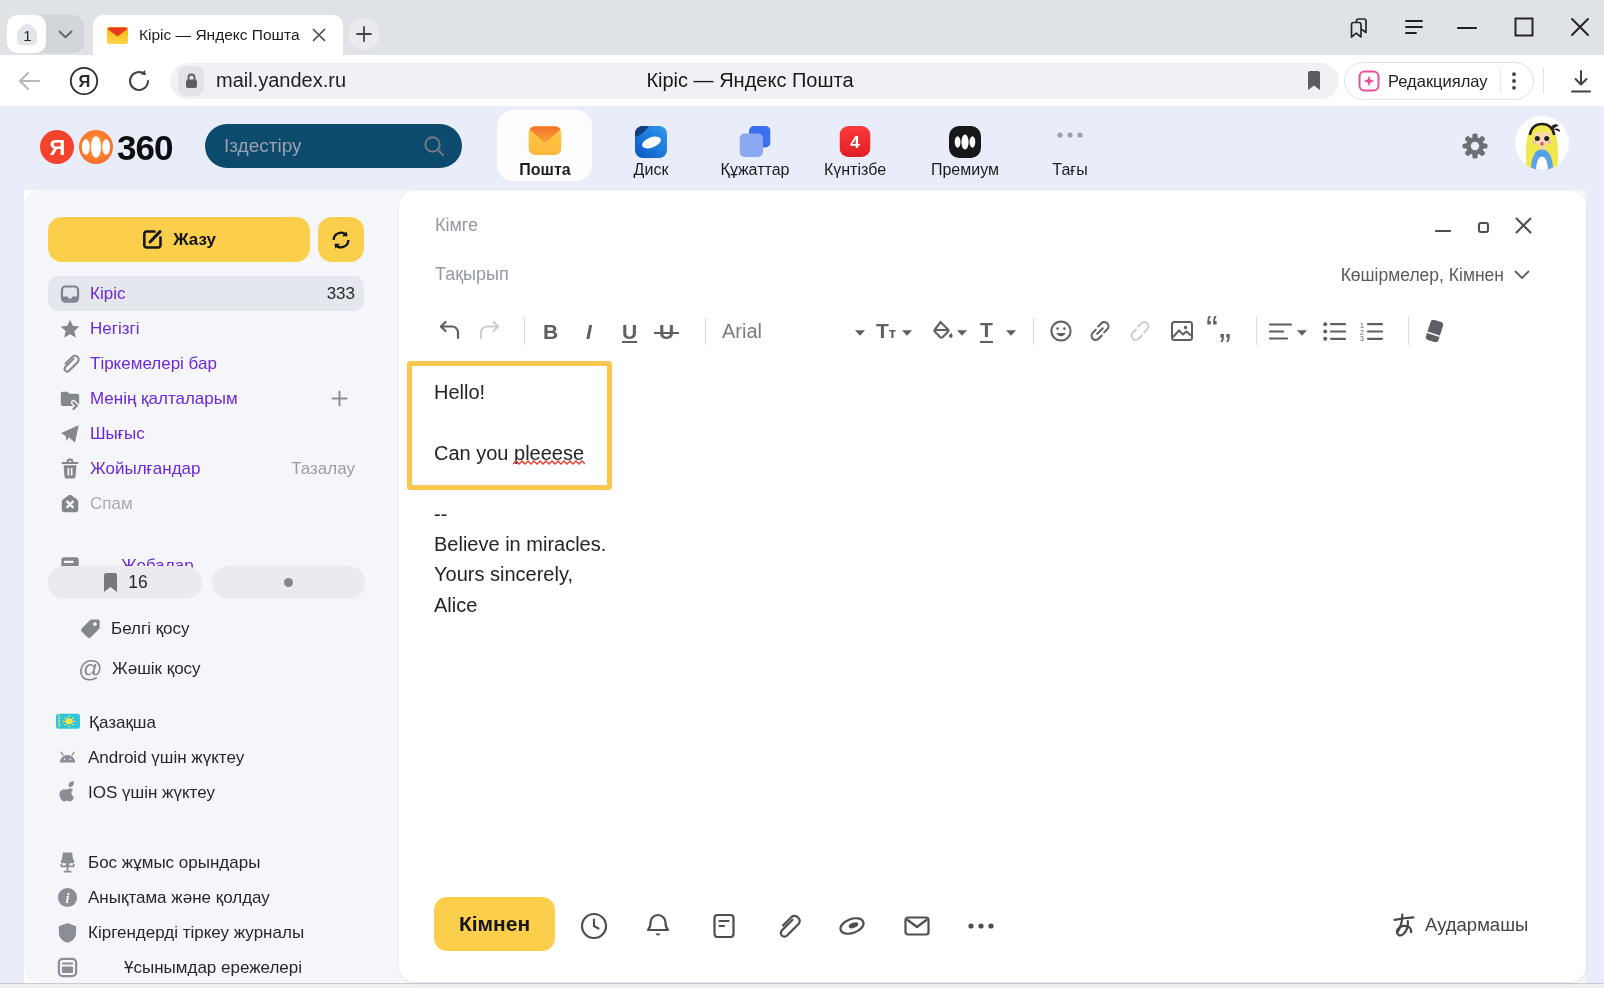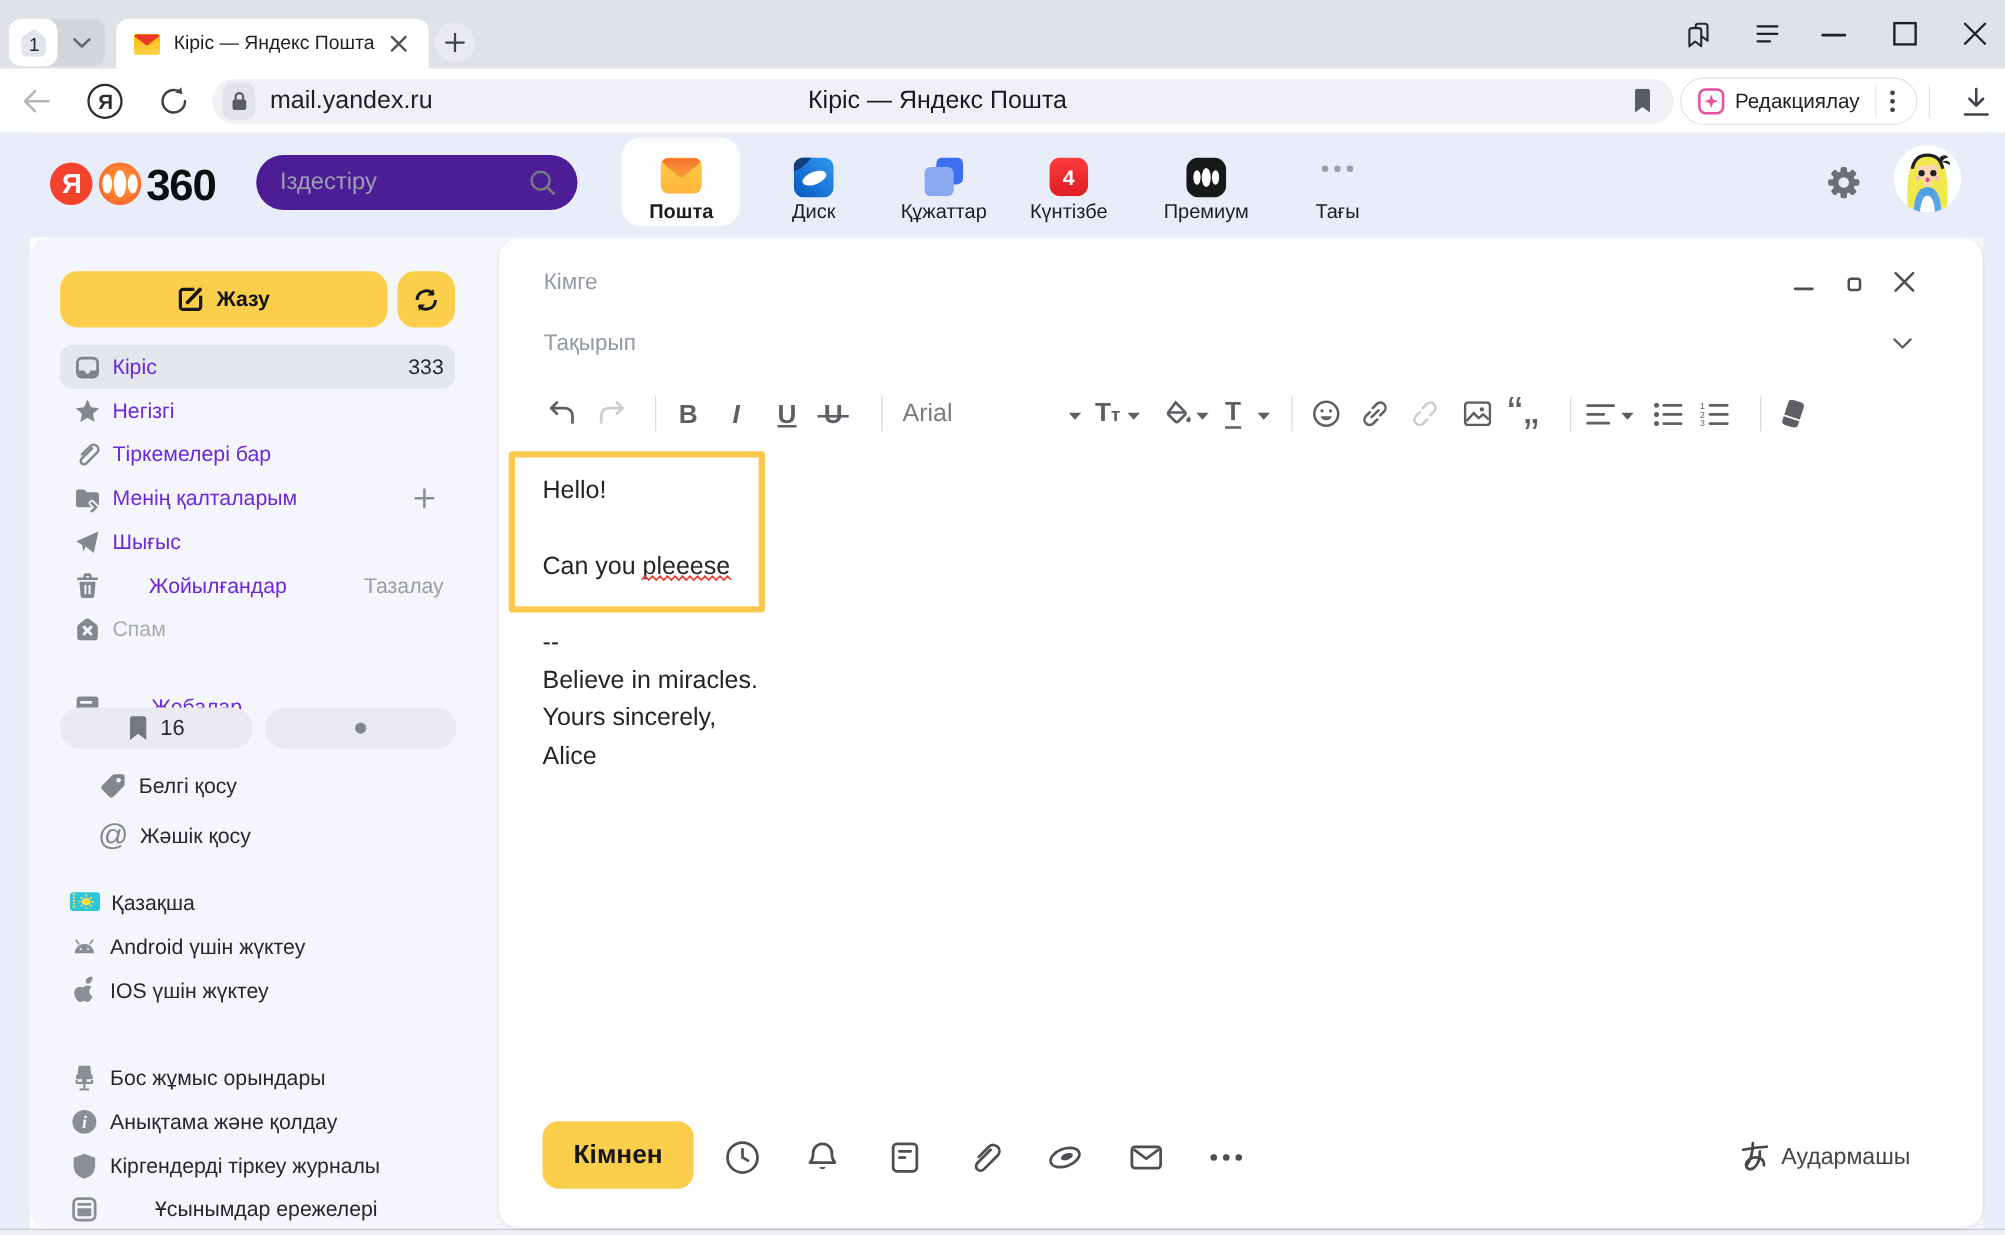--- a/index.html
+++ b/index.html
@@ -21,21 +21,21 @@
 #omnibox { left:170px; top:63px; width:1169px; height:36px; background:#eff1f4; border-radius:18px; display:flex; align-items:center; }
 #lockchip { left:178px; top:66px; width:26px; height:30px; background:#e2e4e9; border-radius:8px; display:flex; align-items:center; justify-content:center; }
 #url { left:216px; top:69px; font-size:20px; color:#202124; }
 #ptitle { left:0; top:69px; width:1500px; text-align:center; font-size:20px; color:#18191b; pointer-events:none; }
 #editpill { left:1344px; top:62px; width:190px; height:38px; background:#fff; border:1px solid #e0e2e6; border-radius:19px; display:flex; align-items:center; }
 #editpill .txt { font-size:16.5px; color:#202124; margin-left:8px; }
 
 
 #yheader { left:0; top:106px; width:1604px; height:84px; background:#e9edfa; border-radius:0 14px 0 0; }
 #logo360 { left:39px; top:129px; height:36px; display:flex; align-items:center; }
-#search { left:205px; top:124px; width:257px; height:44px; background:#4c1d95; border-radius:22px; }
+#search { left:205px; top:124px; width:257px; height:44px; background:#0c4a6e; border-radius:22px; }
 #search .ph { position:absolute; left:19px; top:11px; font-size:19px; color:#9aa0ae; }
 .appitem { top:110px; width:96px; height:71px; text-align:center; }
 .appitem .lbl { position:absolute; left:0; right:0; top:51px; font-size:16px; color:#1b1c1e; }
 .appitem .ic { position:absolute; left:50%; top:16px; transform:translateX(-50%); }
 
 
 #contentbg { left:24px; top:190px; width:1562px; height:793px; background:#f5f6fa; border-radius:16px 0 0 16px; }
 #leftmargin { left:0; top:106px; width:24px; height:882px; background:#e9edfa; }
 #rightmargin { left:1586px; top:106px; width:18px; height:882px; background:#e9edfa; }
 #bottommargin { left:0px; top:983px; width:1604px; height:5px; background:#edeff3; border-top:1px solid #c9ccd5; }
@@ -348,21 +348,21 @@
     <svg style="margin-left:auto;margin-right:16px" width="17" height="17" viewBox="0 0 17 17">
         <path d="M8.5 1.5 L8.5 15.5 M1.5 8.5 L15.5 8.5" stroke="#8b8e96" stroke-width="2" stroke-linecap="round"></path>
       </svg>
   </div>
   <div class="abs srow" style="top:416px;">
     <svg class="ic" viewBox="0 0 24 24">
         <path d="M2.2 10.8 L21.5 2.5 L17.5 21.2 L10.5 15.5 L8.2 19.8 L7.3 14.1 Z M10.5 15.5 L18.5 5.5" fill="#84878e"></path>
       </svg>
     <div class="t">Шығыс</div>
   </div>
-  <div class="abs srow" style="top:451px;gap:29px;">
+  <div class="abs srow" style="top:451px;">
     <svg class="ic" viewBox="0 0 24 24">
         <path d="M3 5.5 L21 5.5 M9.5 5 L9.5 3.2 a1.4 1.4 0 0 1 1.4 -1.4 L13.1 1.8 a1.4 1.4 0 0 1 1.4 1.4 L14.5 5" fill="none" stroke="#84878e" stroke-width="2.3"></path>
         <path d="M5 8 L19 8 L18 20.5 a2 2 0 0 1 -2 1.8 L8 22.3 a2 2 0 0 1 -2 -1.8 Z M10 11 L10 19 M14 11 L14 19" fill="#84878e" stroke="#f5f6fa" stroke-width="0"></path>
         <path d="M10.2 11 L10.2 19 M13.8 11 L13.8 19" stroke="#f5f6fa" stroke-width="1.8"></path>
       </svg>
     <div class="t">Жойылғандар</div>
       <div class="rgray">Тазалау</div>
   </div>
   <div class="abs srow" style="top:486px;">
     <svg class="ic" viewBox="0 0 24 24">
@@ -460,20 +460,21 @@
 
   <div class="abs ph-gray" style="left:435px;top:215px;">Кімге</div>
   <svg class="abs" style="left:1435px;top:229px" width="16" height="4" viewBox="0 0 16 4">
       <path d="M1 2 L15 2" stroke="#4c4e53" stroke-width="2.2" stroke-linecap="round"></path>
     </svg>
   <div class="abs" style="left:1478px;top:222px;width:11px;height:11px;border:2px solid #4c4e53;border-radius:3px;"></div>
   <svg class="abs" style="left:1515px;top:217px" width="17" height="17" viewBox="0 0 17 17">
       <path d="M1.5 1.5 L15.5 15.5 M15.5 1.5 L1.5 15.5" stroke="#4c4e53" stroke-width="2" stroke-linecap="round"></path>
     </svg>
   <div class="abs ph-gray" style="left:435px;top:264px;">Тақырып</div>
+  <div class="abs" style="left:1200px;top:265px;width:304px;text-align:right;font-size:17.5px;color:#595c61;">Көшірмелер, Кімнен</div>
   <svg class="abs" style="left:1514px;top:270px" width="16" height="10" viewBox="0 0 16 10">
       <path d="M1.5 1.5 L8 8 L14.5 1.5" fill="none" stroke="#595c61" stroke-width="1.8" stroke-linecap="round" stroke-linejoin="round"></path>
     </svg>
 
   <svg class="abs" style="left:439px;top:320px" width="21" height="21" viewBox="0 0 21 21">
       <path d="M6.5 2 L2 6.5 L6.5 11" fill="none" stroke="#5d5f64" stroke-width="2.2" stroke-linecap="round" stroke-linejoin="round"></path>
       <path d="M2 6.5 L13 6.5 a6 6 0 0 1 6 6 L19 18" fill="none" stroke="#5d5f64" stroke-width="2.2" stroke-linecap="round"></path>
     </svg>
   <svg class="abs" style="left:479px;top:320px" width="21" height="21" viewBox="0 0 21 21">
       <path d="M14.5 2 L19 6.5 L14.5 11" fill="none" stroke="#cbcdd1" stroke-width="2.2" stroke-linecap="round" stroke-linejoin="round"></path>

